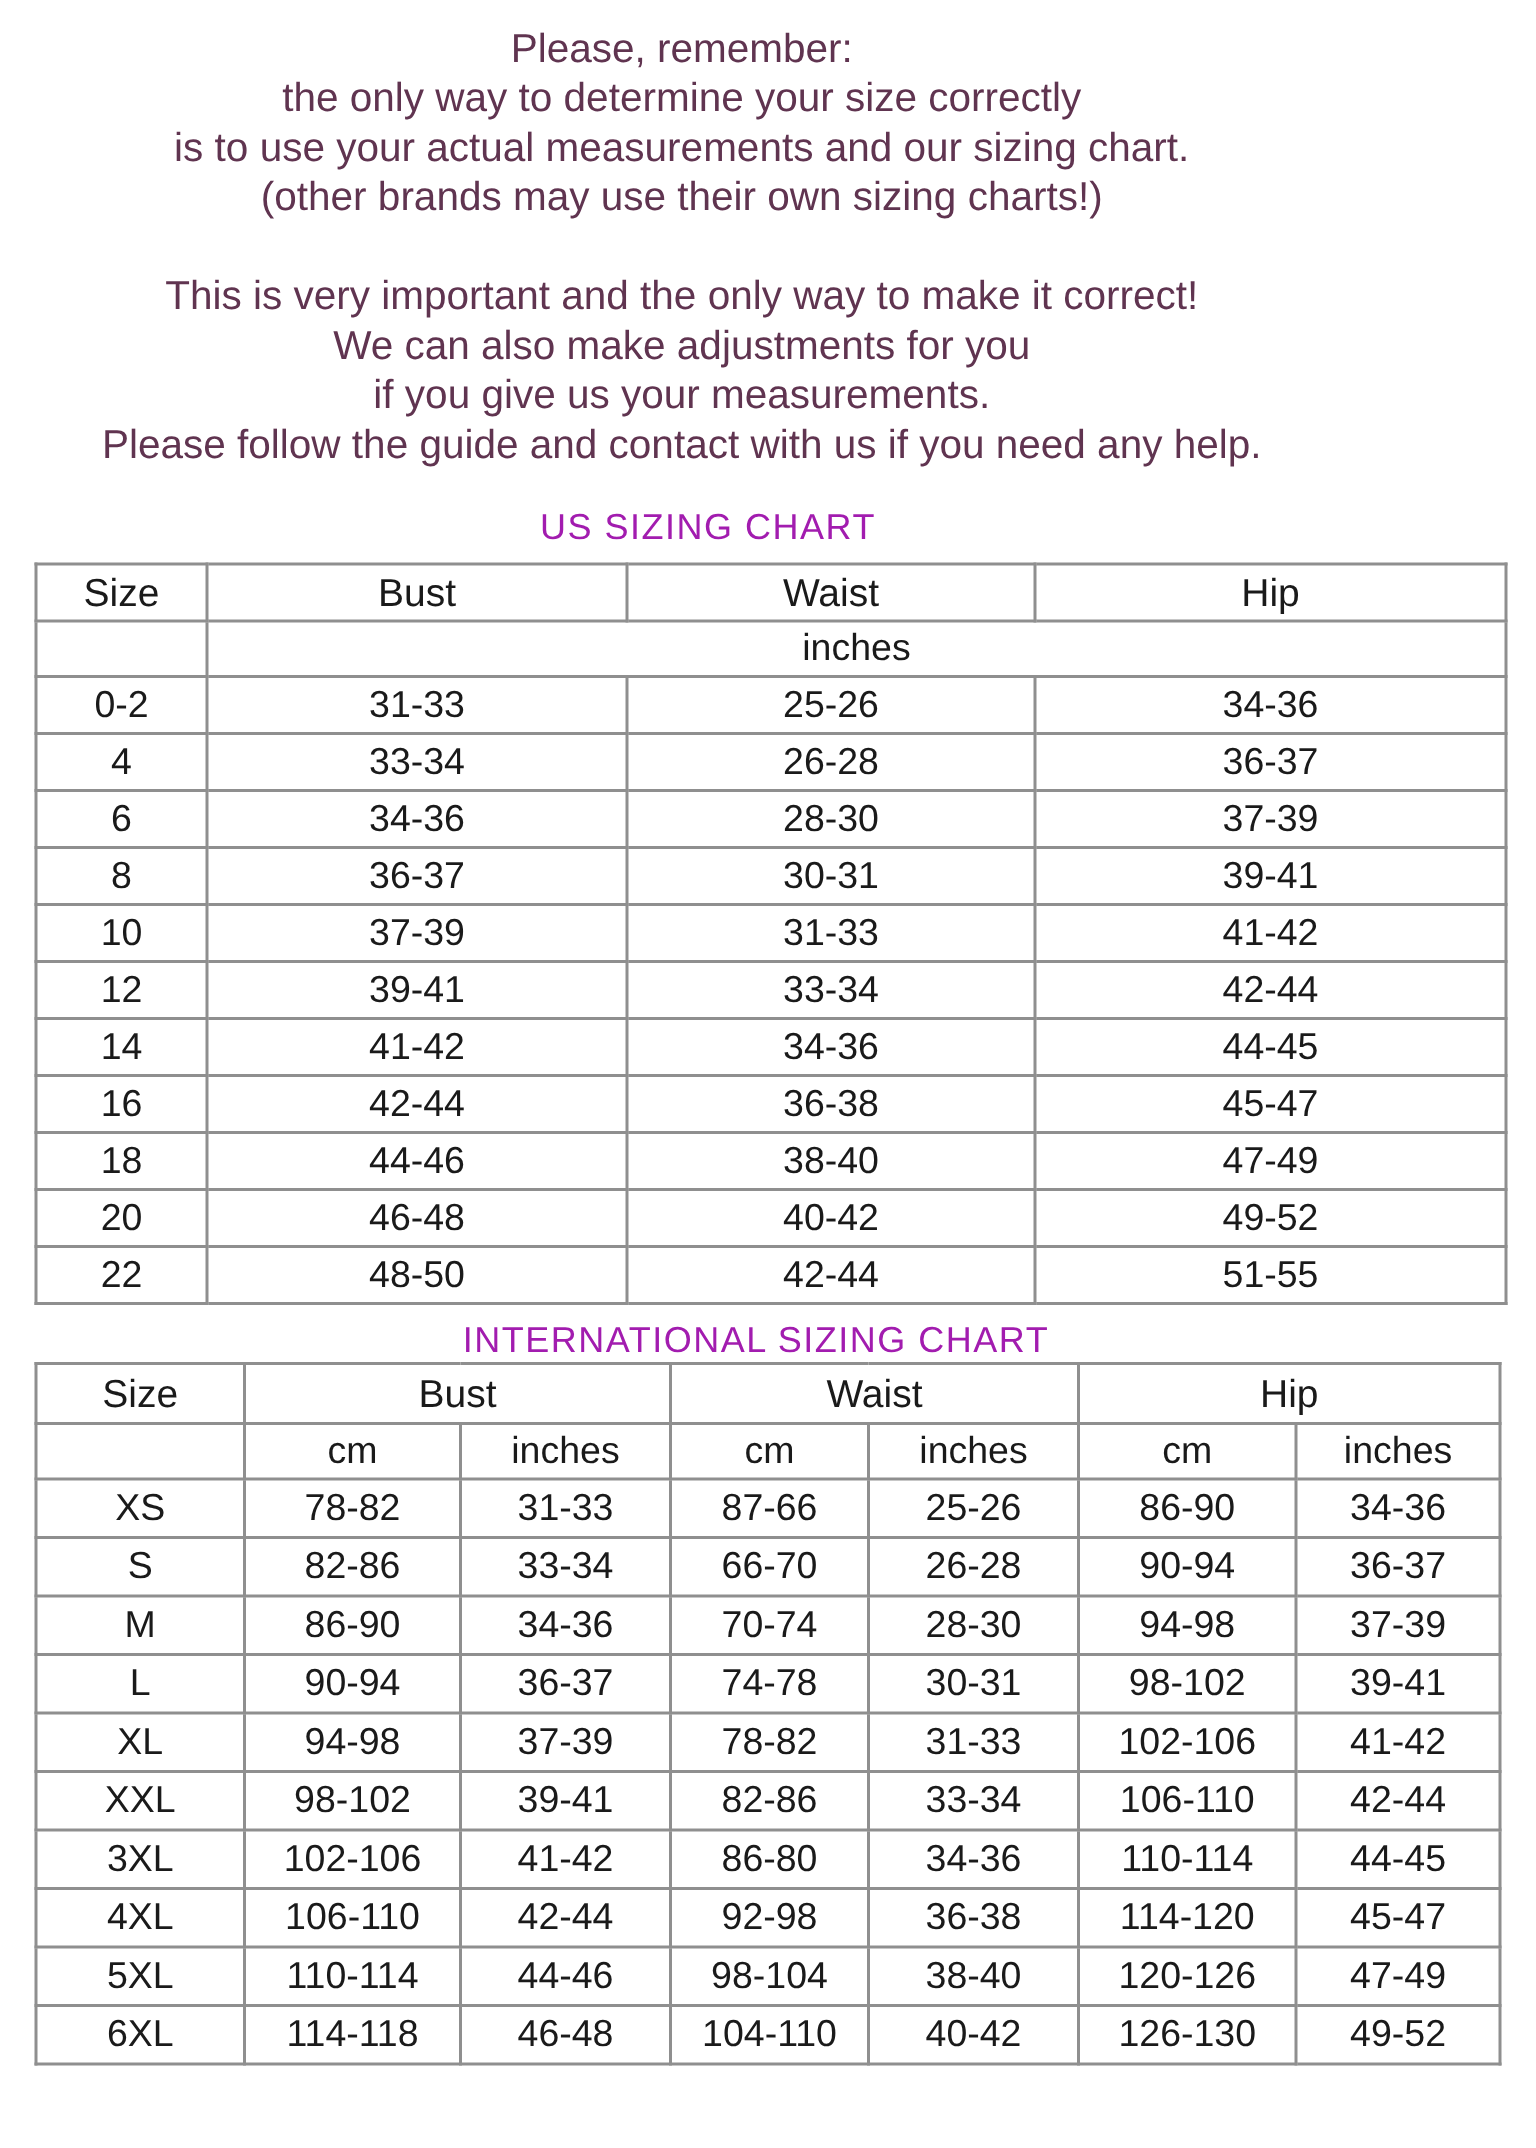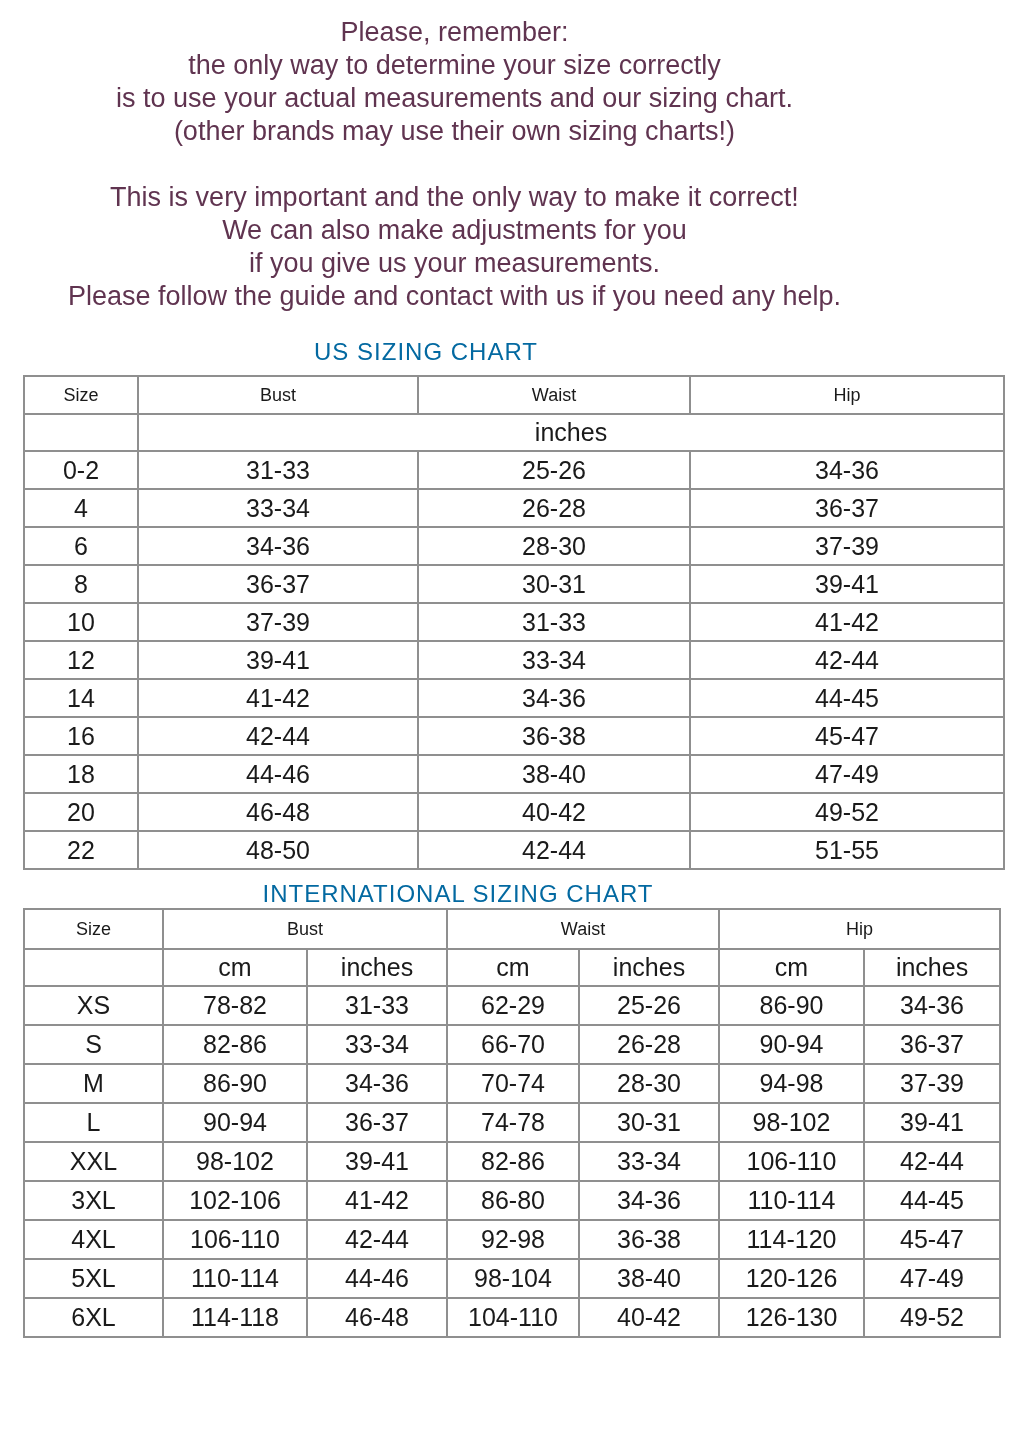--- a/index.html
+++ b/index.html
@@ -14,39 +14,39 @@
     position:absolute; top:16px; left:0; width:909px;
     text-align:center;
     font-size:27px; line-height:33px; font-weight:300;
     color:#603450;
   }
   .intro .gap { height:33px; }
   .section-title {
     position:absolute; left:0; width:852px;
     text-align:center;
     font-size:24px; line-height:30px; letter-spacing:1px;
-    color:#0369a1; font-weight:400;
+    color:#a21caf; font-weight:400;padding-left:46px;
   }
   #us-title   { top:337px; }
   #intl-title { top:879px;margin-left:32px; }
   table {
     position:absolute;
     border-collapse:collapse; table-layout:fixed;
     background:#ffffff;
   }
   #us-table   { top:375px; left:23px; width:980px; }
   #intl-table { top:908px; left:23px; width:976px; }
   th, td {
     border:2px solid #8f8f8f;
     text-align:center; vertical-align:middle;
     padding:0;
     font-size:25px; font-weight:400; color:#1a1a1a;
     overflow:hidden; white-space:nowrap;
   }
-  thead th { font-size:18px;border-radius:14px; }
+  thead th { font-size:26px;border-radius:14px; }
   #us-table  tr.hdr  { height:38px; }
   #us-table  tr.sub  { height:37px; }
   #us-table  tbody tr { height:38px; }
   #intl-table tr.hdr  { height:40px; }
   #intl-table tr.sub  { height:37px;margin-top:12px; }
   #intl-table tbody tr { height:39px; }
 </style>
 </head>
 <body>
 
@@ -180,21 +180,21 @@
       <td>inches</td>
       <td>cm</td>
       <td>inches</td>
     </tr>
   </thead>
   <tbody>
       <tr>
         <td>XS</td>
         <td>78-82</td>
         <td>31-33</td>
-        <td>62-29</td>
+        <td>87-66</td>
         <td>25-26</td>
         <td>86-90</td>
         <td>34-36</td>
       </tr>
       <tr>
         <td>S</td>
         <td>82-86</td>
         <td>33-34</td>
         <td>66-70</td>
         <td>26-28</td>
@@ -211,20 +211,29 @@
         <td>37-39</td>
       </tr>
       <tr>
         <td>L</td>
         <td>90-94</td>
         <td>36-37</td>
         <td>74-78</td>
         <td>30-31</td>
         <td>98-102</td>
         <td>39-41</td>
+      </tr>
+      <tr>
+        <td>XL</td>
+        <td>94-98</td>
+        <td>37-39</td>
+        <td>78-82</td>
+        <td>31-33</td>
+        <td>102-106</td>
+        <td>41-42</td>
       </tr>
       <tr>
         <td>XXL</td>
         <td>98-102</td>
         <td>39-41</td>
         <td>82-86</td>
         <td>33-34</td>
         <td>106-110</td>
         <td>42-44</td>
       </tr>

